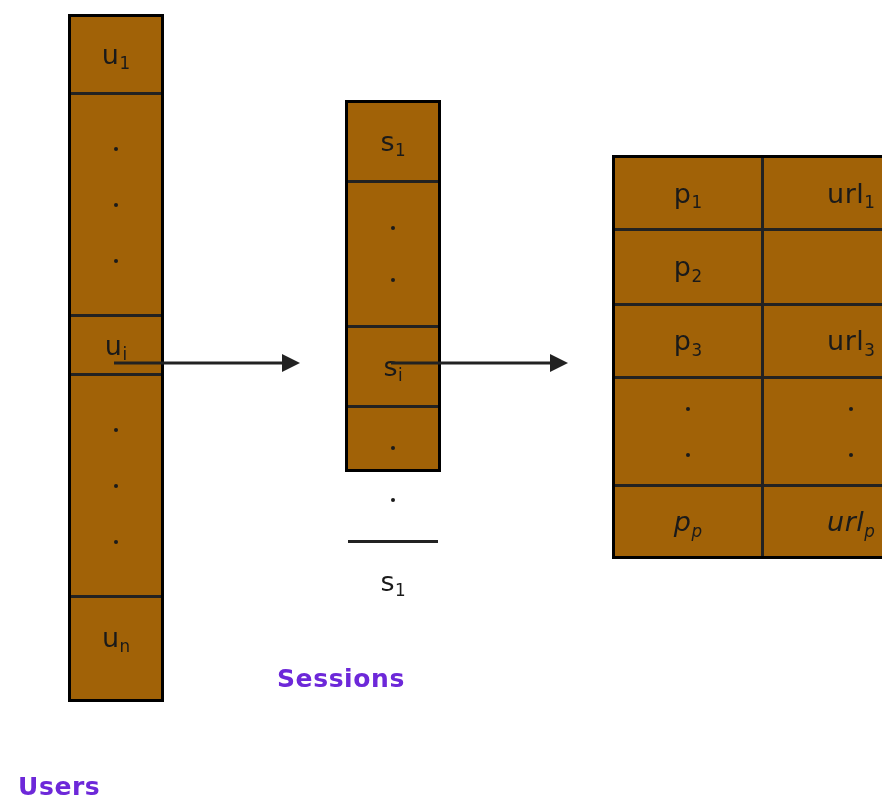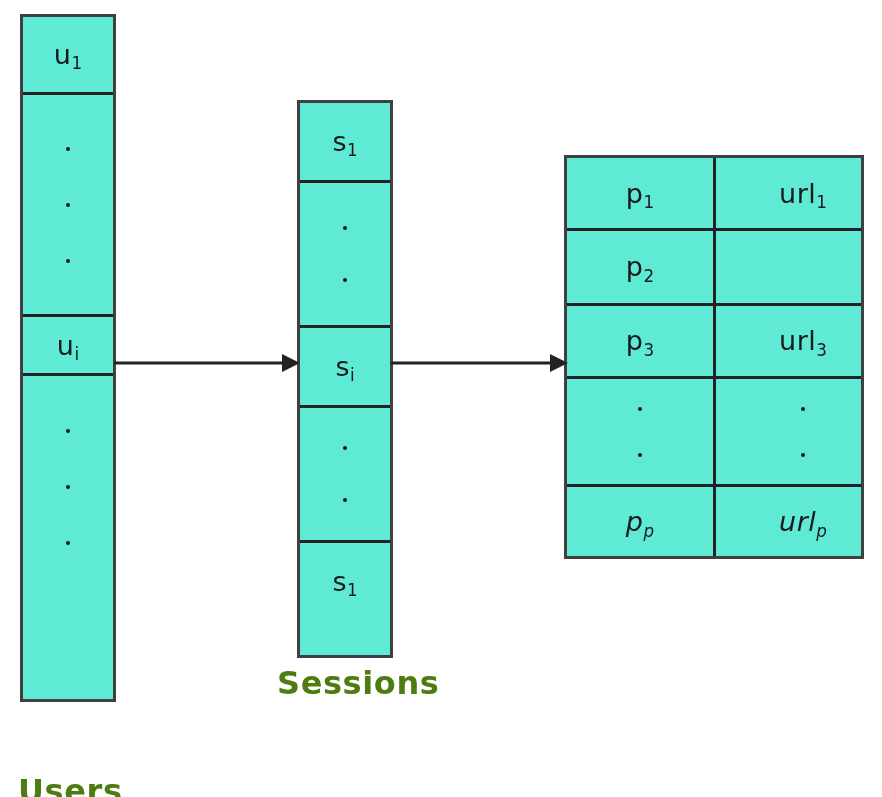--- a/index.html
+++ b/index.html
@@ -17,23 +17,24 @@
   }
 
   .canvas {
     position: absolute;
     inset: 0;
   }
 
   
   .col-table {
     position: absolute;
-    border: 3px solid #404040;
-    box-sizing: border-box;
-    background: #5eead4;
+    border: 3px solid #000000;
+    box-sizing: border-box;
+    background: #a16207;
+    margin-left: 48px;
   }
   .cell {
     box-sizing: border-box;
     border-bottom: 3px solid #222222;
     display: flex;
     align-items: center;
     justify-content: center;
     position: relative;
   }
   .cell:last-child {
@@ -77,21 +78,21 @@
     top: 14px;
     width: 96px;
     height: 688px;
   }
 
   
   #sessions-column {
     left: 297px;
     top: 100px;
     width: 96px;
-    height: 558px;
+    height: 372px;
   }
 
   
   #pages-table {
     left: 564px;
     top: 155px;
     width: 300px;
     height: 404px;
     display: flex;
     flex-direction: column;
@@ -136,23 +137,23 @@
     left: 391px;
     top: 352px;
     width: 177px;
   }
 
   
   .caption {
     position: absolute;
     font-family: "DejaVu Sans", sans-serif;
     font-weight: bold;
-    font-size: 32px;
+    font-size: 25px;
     letter-spacing: 0.6px;
-    color: #4d7c0f;
+    color: #6d28d9;
     white-space: nowrap;
   }
   #users-caption    { left: 18px;  top: 772px; }
   #sessions-caption { left: 277px; top: 664px; }
   #pages-caption    { left: 573px; top: 664px; }
 </style>
 </head>
 <body>
 
 <div class="canvas">
@@ -171,20 +172,23 @@
     <div class="cell" style="height:59px">
       <span class="sym"><span>u</span><sub>i</sub></span>
     </div>
     <div class="cell" style="height:222px">
       <span class="vdots" style="gap:52px">
         <i></i>
           <i></i>
           <i></i>
       </span>
     </div>
+    <div class="cell" style="height:79px">
+      <span class="sym"><span>u</span><sub>n</sub></span>
+    </div>
   </div>
 
   <div class="col-table" id="sessions-column">
     <div class="cell" style="height:80px">
       <span class="sym"><span>s</span><sub>1</sub></span>
     </div>
     <div class="cell" style="height:145px">
       <span class="vdots" style="gap:48px">
         <i></i>
           <i></i>

